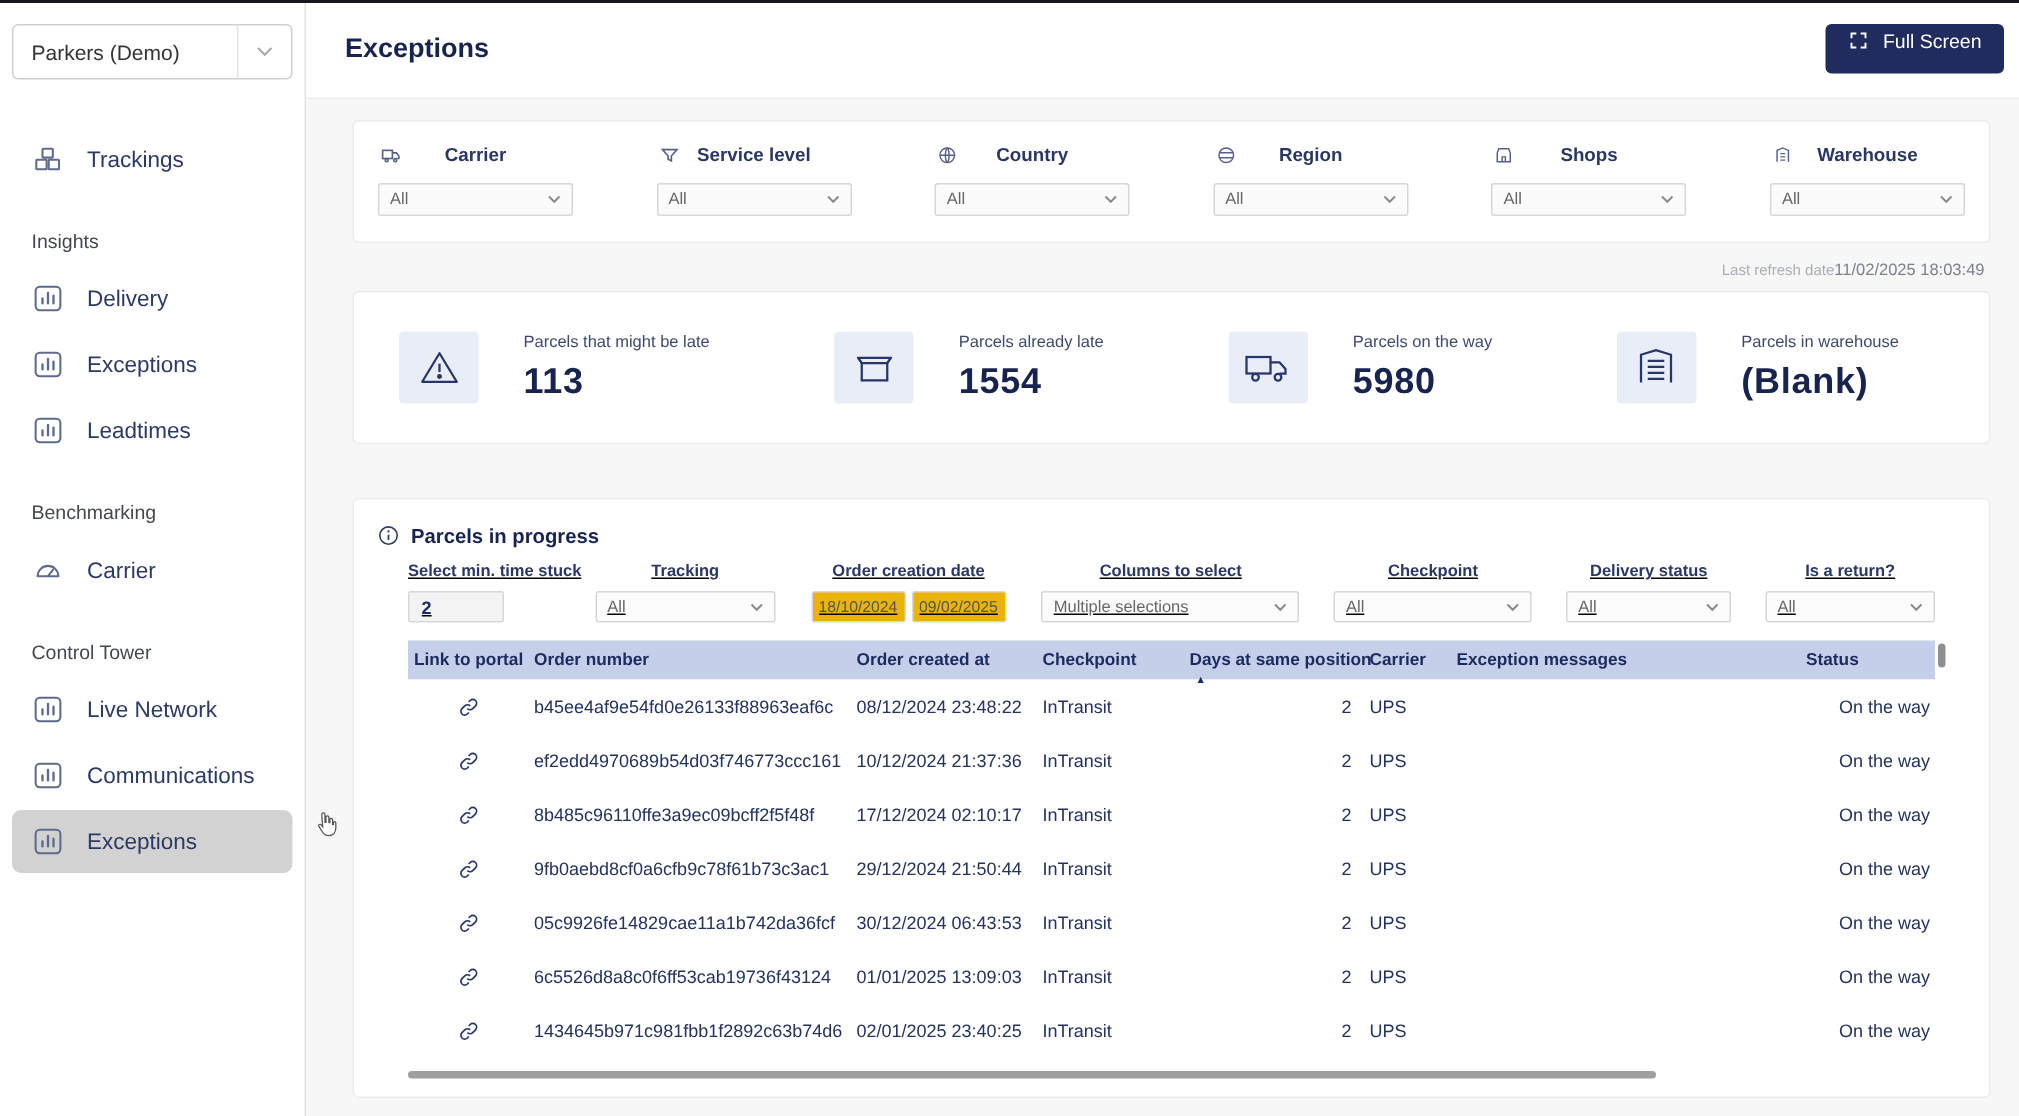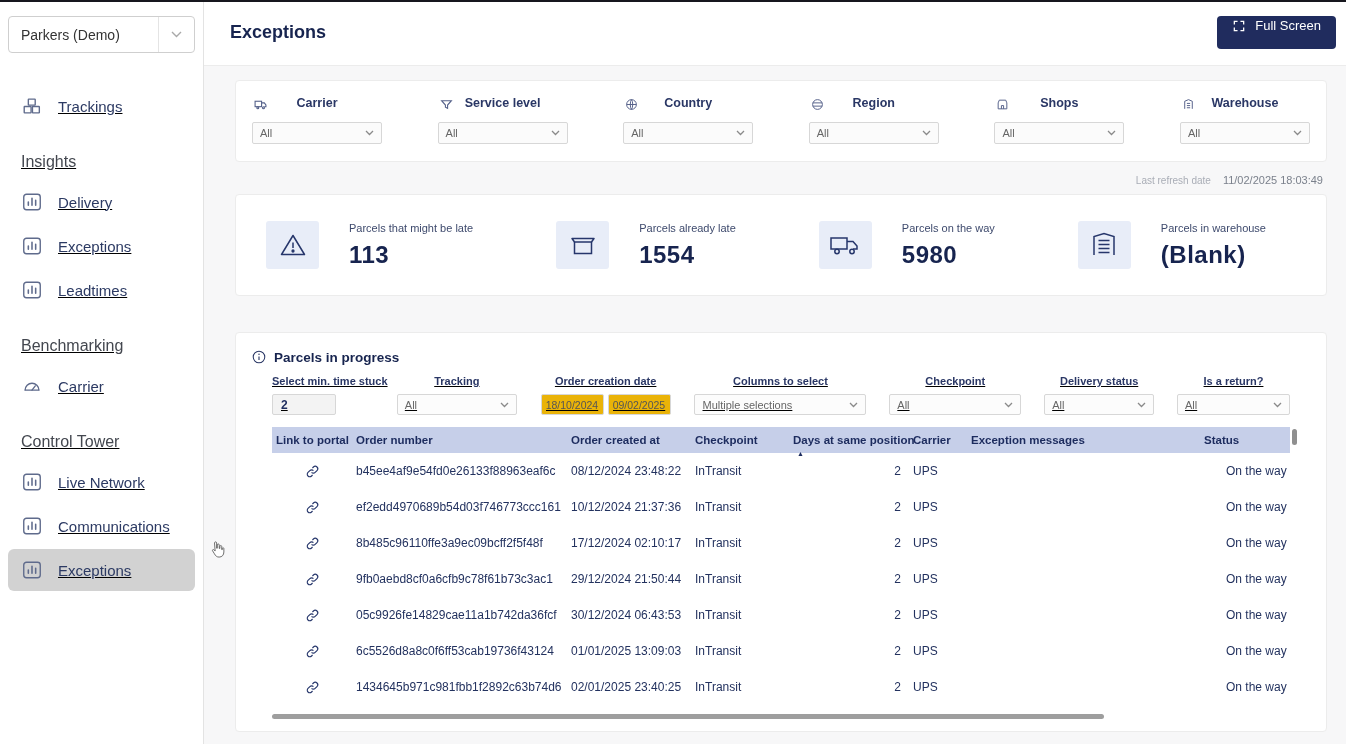--- a/index.html
+++ b/index.html
@@ -10,48 +10,48 @@
     background:#f7f7f8; position:relative;
   }
   .topline { position:absolute; top:0; left:0; width:1346px; height:2px; background:#17171e; z-index:60; }
   .app { display:flex; height:744px; }
 
   
   .sidebar { width:204px; flex-shrink:0; background:#ffffff; border-right:1px solid #e3e3e3; padding:16px 8px 0; }
   .org-select { height:37px; border:1px solid #cfcfcf; border-radius:4px; background:#fff;
     display:flex; align-items:center; justify-content:space-between; padding-left:12px; font-size:14px; color:#333; cursor:pointer; }
   .org-chev { width:36px; height:100%; border-left:1px solid #e4e4e4; display:flex; align-items:center; justify-content:center; }
-  .nav { margin-top:32px;text-decoration:underline; }
+  .nav { margin-top:32px; }
   .nav-item { display:flex; align-items:center; gap:15px; height:42px; padding:0 13px; border-radius:6px;
     font-size:15px; color:#2c3a63; cursor:pointer; margin:2px 0; position:relative; }
   .nav-item.selected { background:#d2d2d2; }
   .nav-icon { width:22px; height:22px; display:flex; align-items:center; justify-content:center; flex-shrink:0; }
-  .section-header { font-size:16px; color:#43474f; margin:26px 13px 10px; }
+  .section-header { font-size:13px; color:#43474f; margin:26px 13px 10px; }
 
   
   .main { flex:1; min-width:0; display:flex; flex-direction:column; }
   .main-header { height:66px; background:#fff; border-bottom:1px solid #ececec;
     display:flex; align-items:center; justify-content:space-between; padding:0 10px 0 26px; flex-shrink:0; }
   .page-title { font-size:18px; font-weight:bold; color:#17244f; }
-  .fullscreen-btn { background:#202c5e; color:#fff; border:none; border-radius:4px; height:33px; padding:16px 15px;
-    font-size:13px; display:flex; align-items:flex-end; gap:9px; cursor:pointer; font-family:inherit; }
+  .fullscreen-btn { background:#202c5e; color:#fff; border:none; border-radius:4px; height:33px; padding:4px 15px;
+    font-size:13px; display:flex; align-items:flex-start; gap:9px; cursor:pointer; font-family:inherit; }
 
   .content { padding:14px 19px 0 31px; }
   .card { background:#fff; border:1px solid #ececec; border-radius:4px; }
 
   
   .filter-card { display:flex; justify-content:space-between; padding:13px 16px 17px; }
   .filter-group { width:130px; position:relative; }
   .filter-label-row { position:relative; height:16px; margin:2px 0 10px; }
   .f-icon { position:absolute; left:2px; top:1px; width:13px; height:13px; }
   .f-label { display:block; text-align:center; font-size:12.5px; font-weight:bold; color:#2a3765; }
   .filter-select { height:22px; border:1px solid #d7d7d7; border-radius:2px; background:#fbfbfb;
     display:flex; align-items:center; justify-content:space-between; padding:0 7px; font-size:11px; color:#666; cursor:pointer; }
 
-  .refresh-row { display:flex; justify-content:flex-end; align-items:baseline; gap:12px; margin:12px 4px 8px; }
+  .refresh-row { display:flex; justify-content:flex-end; align-items:baseline; margin:12px 4px 8px; }
   .refresh-label { font-size:10px; color:#a9adb6; }
   .refresh-value { font-size:11px; color:#7b818c; }
 
   
   .kpi-card { display:flex; align-items:center; justify-content:space-between; height:102px; padding:0 60px 0 30px; }
   .kpi { display:flex; align-items:center; gap:30px; }
   .kpi-iconbox { width:53px; height:48px; background:#e8edf8; border-radius:3px; display:flex; align-items:center; justify-content:center; }
   .kpi-texts { display:flex; flex-direction:column; gap:7px; }
   .kpi-label { font-size:11px; color:#3e4a6d; }
   .kpi-value { font-size:24px; font-weight:bold; color:#17244f; letter-spacing:0.5px; }

